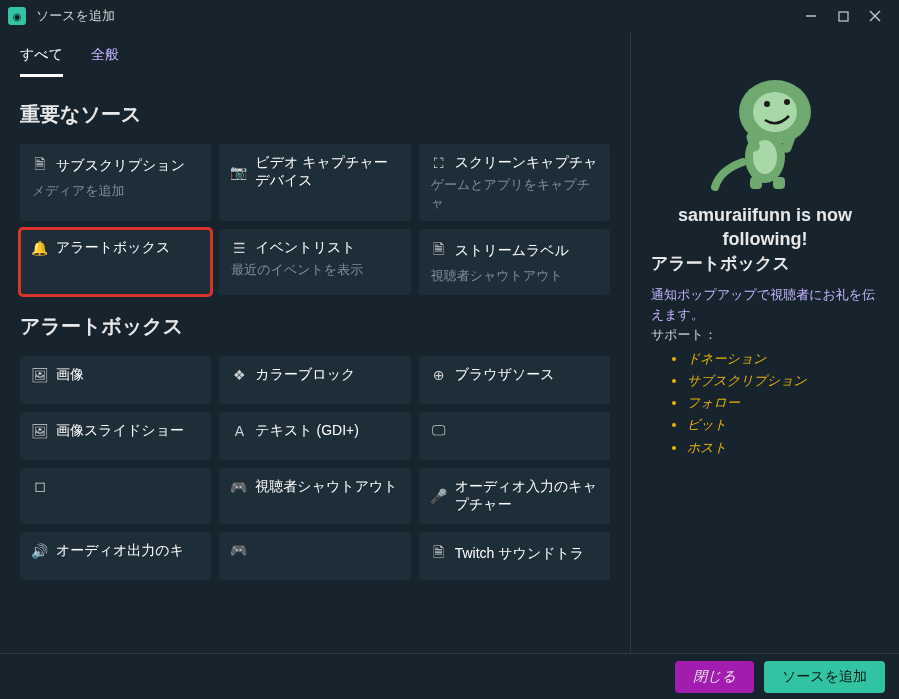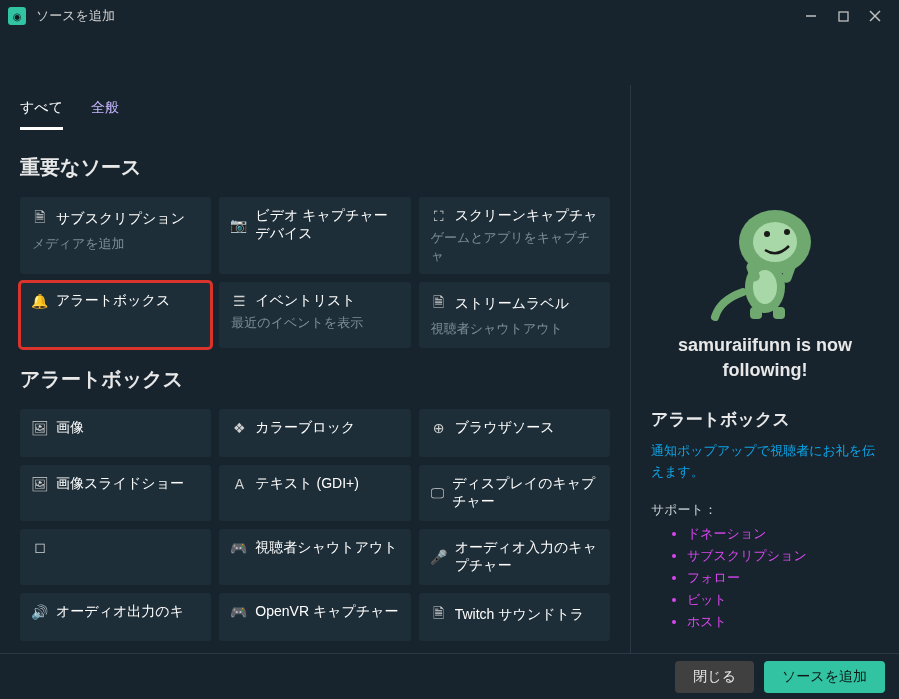--- a/index.html
+++ b/index.html
@@ -32,21 +32,20 @@
 .titlebar .spacer { flex: 1; }
 .winbtn {
   width: 32px; height: 24px;
   display: flex; align-items: center; justify-content: center;
   color: #c0c0c0; cursor: pointer;
 }
 .content {
   flex: 1;
   display: flex;
   overflow: hidden;
-  align-items: flex-end;
 }
 .left {
   flex: 1;
   padding: 0 20px 12px 20px;
   overflow-y: auto;
   border-right: 1px solid #2a3a44;
 }
 .tabs {
   display: flex;
   gap: 28px;
@@ -112,65 +111,65 @@
   flex-direction: column;
   overflow-y: auto;
 }
 .preview {
   margin: 10px auto 8px auto;
 }
 .preview-caption {
   text-align: center;
   font-weight: 800;
   font-size: 18px;
-  margin-bottom: 26px;
   line-height: 1.35;
 }
 .detail-title {
   font-size: 17px;
   font-weight: 700;
   margin-bottom: 10px;
 }
 .detail-desc {
-  color: #0ea5e9;
+  color: #c4b5fd;
   font-size: 13px;
   line-height: 1.6;
-  margin-bottom: 18px;
 }
 .support-label {
   font-size: 13px;
   color: #c9d1d6;
   margin-bottom: 4px;
 }
 .support-list {
   list-style: disc;
   padding-left: 36px;
   font-size: 13px;
-  color: #d946ef;
+  color: #eab308;
   line-height: 1.7;
+  font-style: italic;
 }
 .footer {
   height: 46px;
   border-top: 1px solid #2a3a44;
   display: flex;
   justify-content: flex-end;
   align-items: center;
   gap: 10px;
   padding: 0 14px;
 }
 .btn {
   padding: 7px 18px;
   border-radius: 4px;
   font-size: 14px;
   cursor: pointer;
   border: none;
 }
 .btn.secondary {
-  background: #404040;
+  background: #a21caf;
   color: #e8e8e8;
+  font-style: italic;
 }
 .btn.primary {
   background: #31c3a2;
   color: #0b1a15;
   font-weight: 500;
 }
 </style>
 </head>
 <body>
 
@@ -275,21 +274,20 @@
         </div>
         <div class="card">
           <div class="row1">
             <span class="icon">A</span>
             <span>テキスト (GDI+)</span>
           </div>
         </div>
         <div class="card">
           <div class="row1">
             <span class="icon">🖵</span>
-            <span>ディスプレイのキャプチャー</span>
           </div>
         </div>
         <div class="card">
           <div class="row1">
             <span class="icon">◻</span>
           </div>
         </div>
         <div class="card">
           <div class="row1">
             <span class="icon">🎮</span>
@@ -304,21 +302,20 @@
         </div>
         <div class="card">
           <div class="row1">
             <span class="icon">🔊</span>
             <span>オーディオ出力のキ</span>
           </div>
         </div>
         <div class="card">
           <div class="row1">
             <span class="icon">🎮</span>
-            <span>OpenVR キャプチャー</span>
           </div>
         </div>
         <div class="card">
           <div class="row1">
             <span class="icon">🗎</span>
             <span>Twitch サウンドトラ</span>
           </div>
         </div>
       </div>
   </div>

